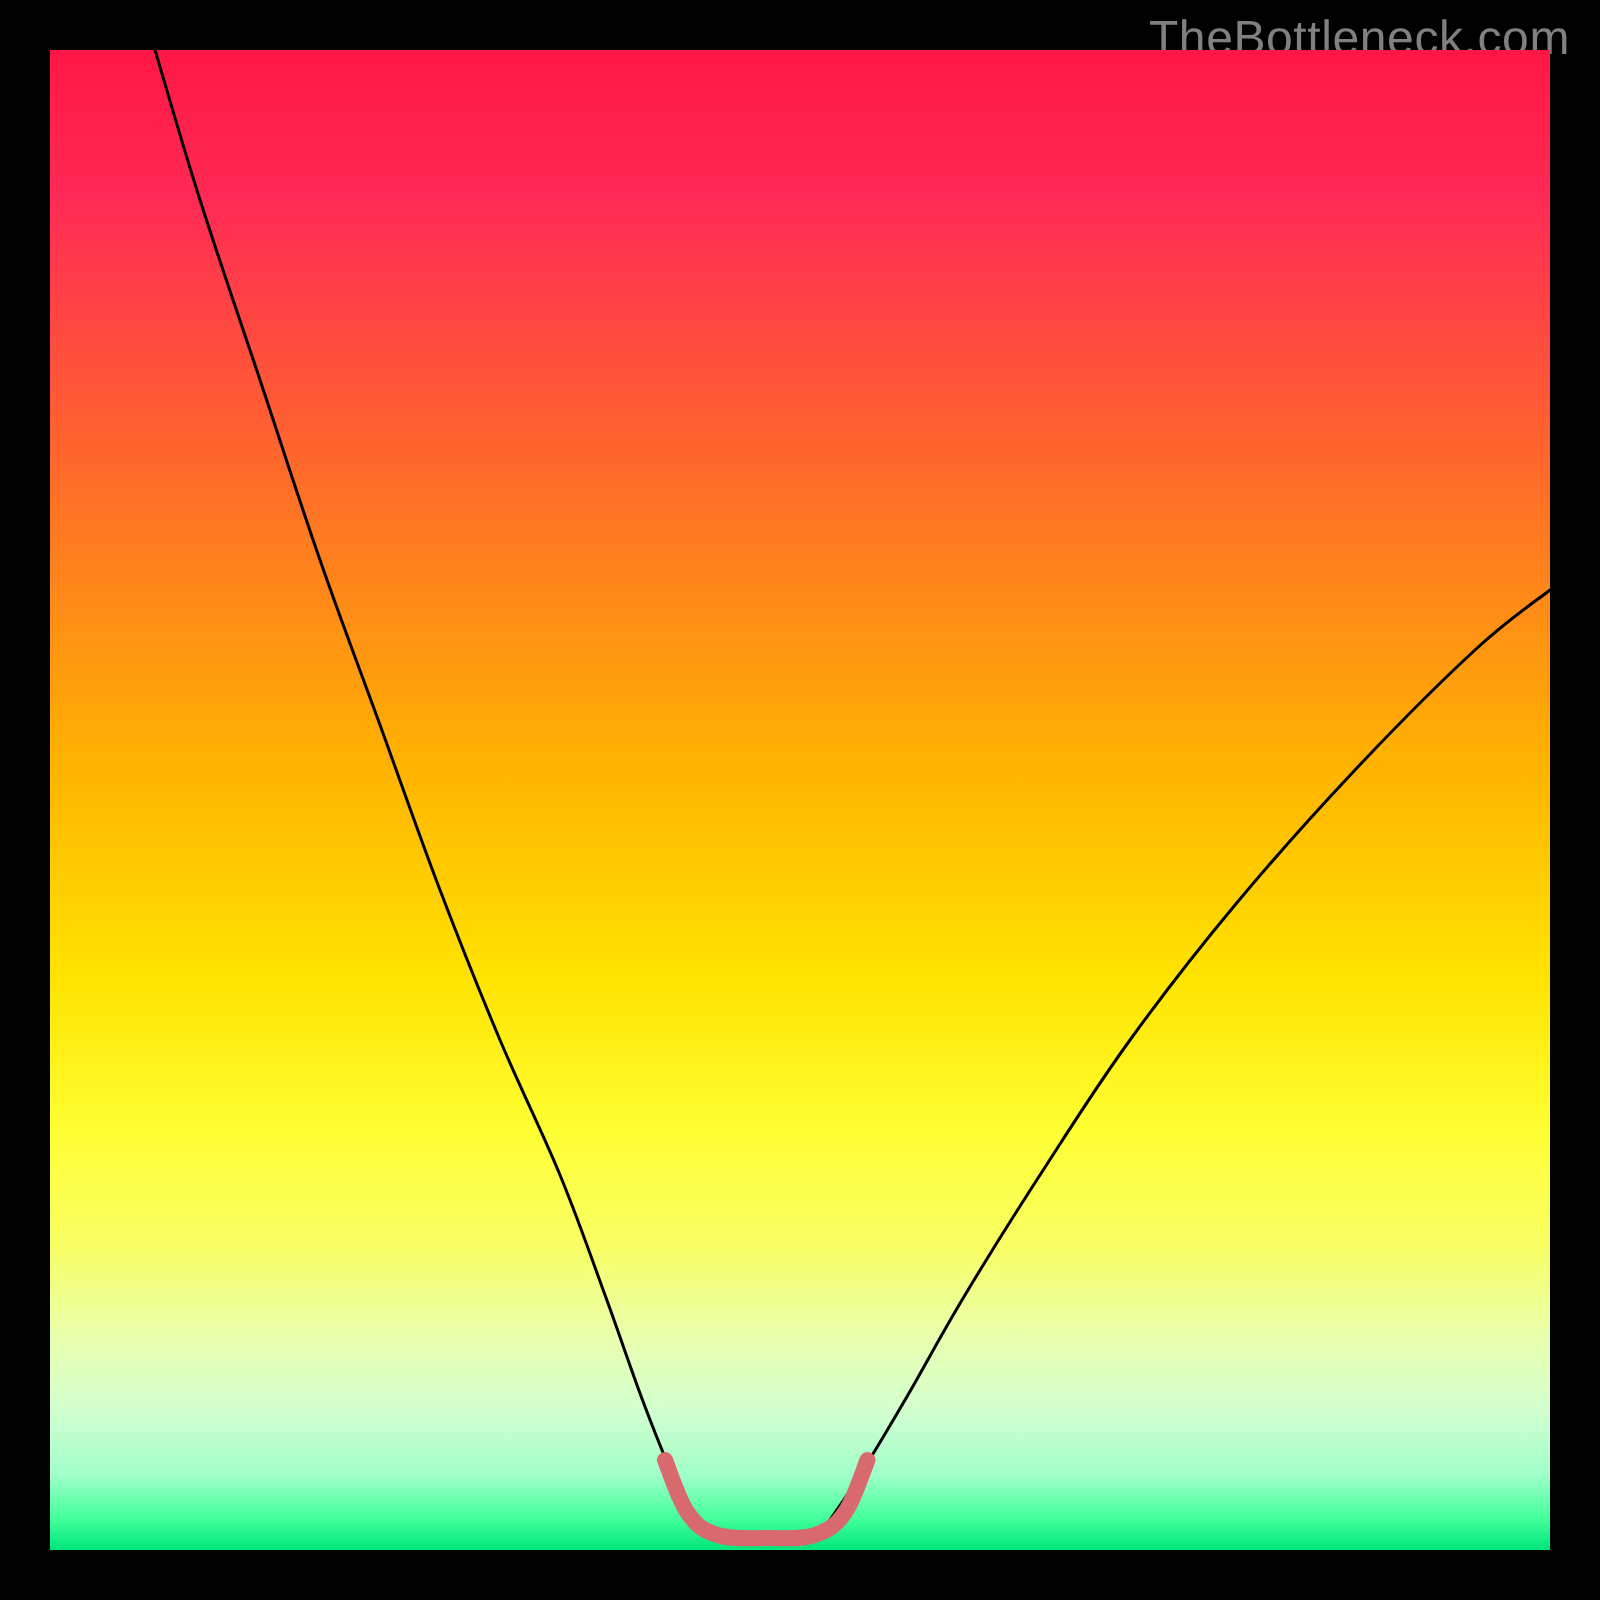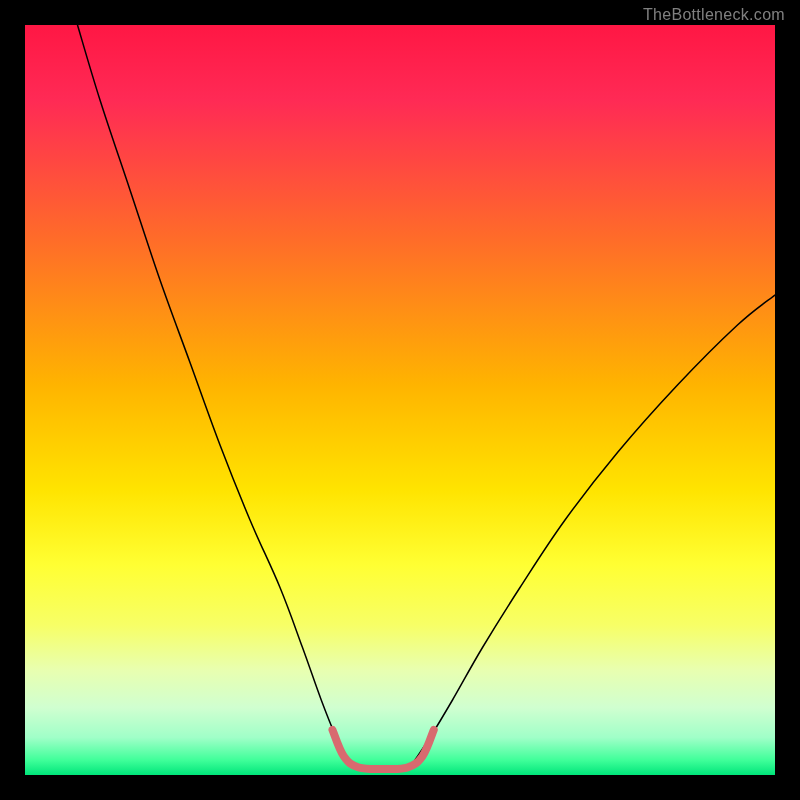--- a/index.html
+++ b/index.html
@@ -21,21 +21,21 @@
     left: 25px;
     top: 25px;
     width: 750px;
     height: 750px;
   }
   .watermark {
     position: absolute;
     top: 6px;
     right: 15px;
     color: #808080;
-    font-size: 16px;
+    font-size: 24px;
     font-weight: 500;
     letter-spacing: 0.3px;
   }
 </style>
 </head>
 <body>
 
 <div class="chart-container">
   <div class="watermark">TheBottleneck.com</div>
   <svg class="plot-area" viewBox="0 0 750 750" preserveAspectRatio="none">

